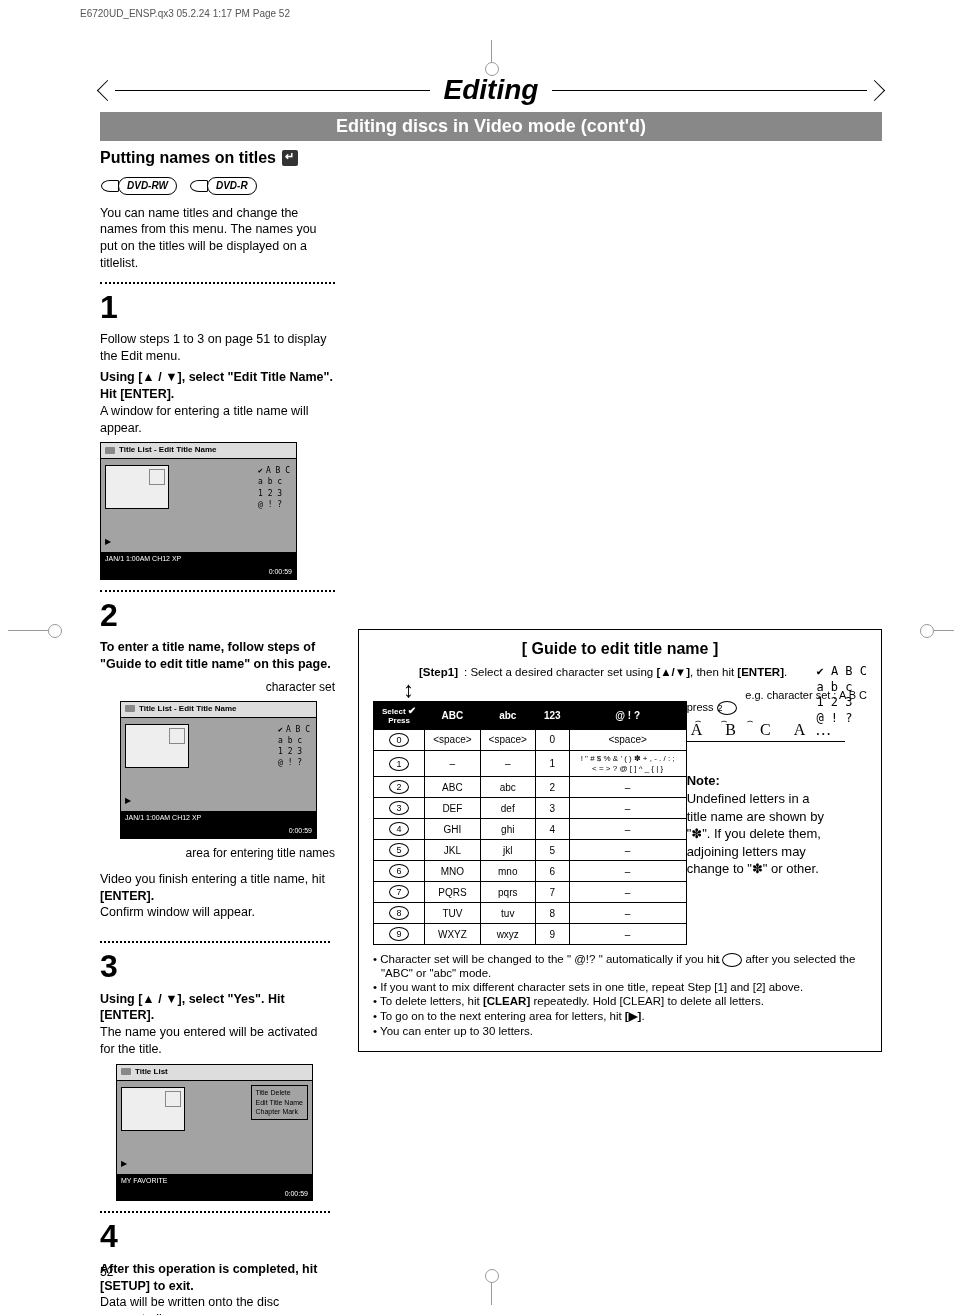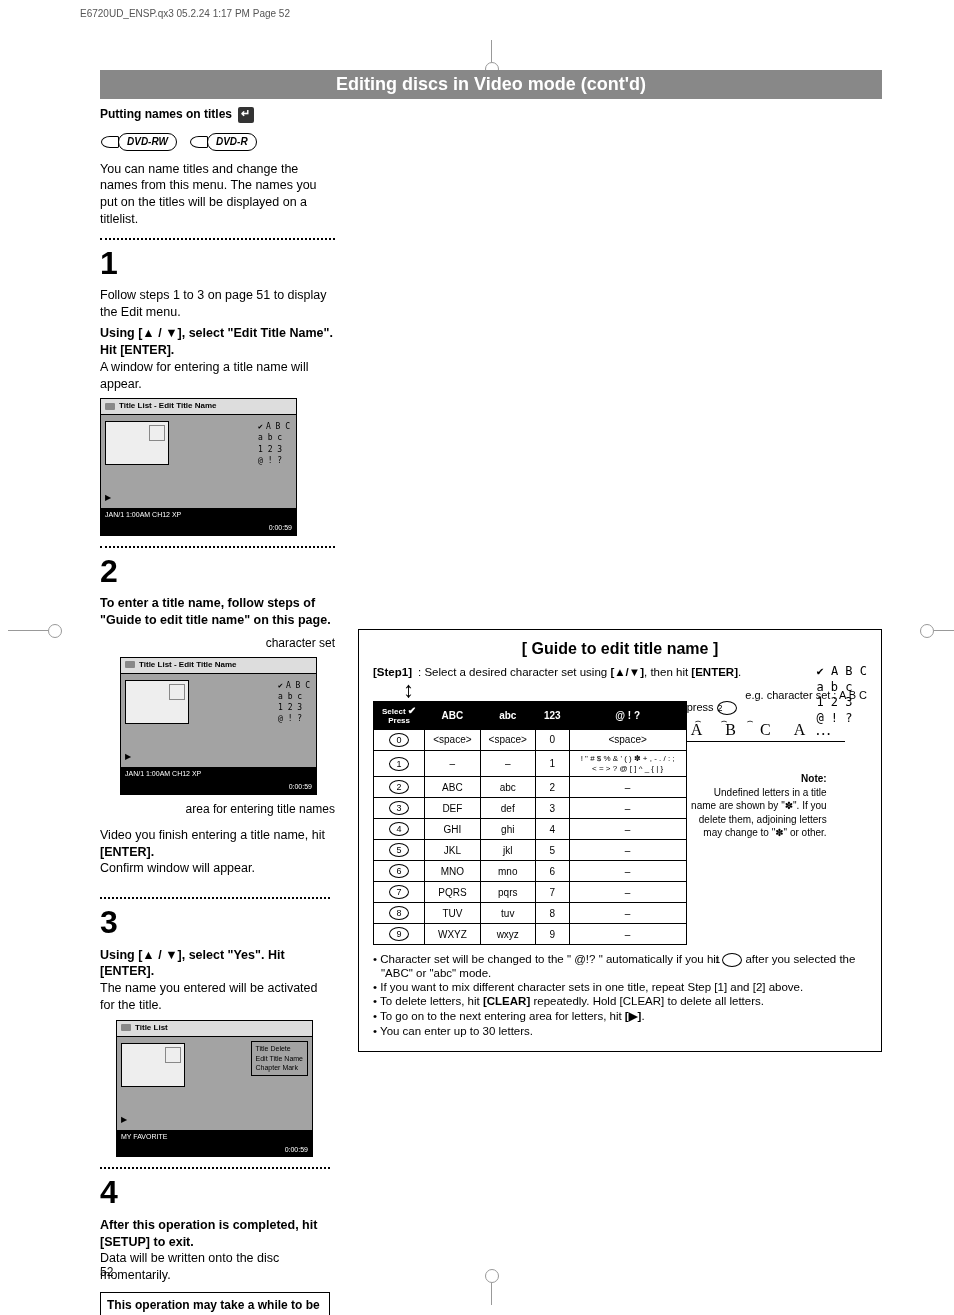--- a/index.html
+++ b/index.html
@@ -16,21 +16,21 @@
 
   .content { position: absolute; left: 100px; right: 100px; top: 70px; bottom: 40px; }
   .chapter-title { text-align: center; font-size: 28px; font-weight: bold; font-style: italic; }
   .chapter-rule { display:flex; align-items:center; margin: 4px 0 6px; }
   .chapter-rule .spike { width: 14px; height: 14px; transform: rotate(45deg); border:1px solid #000; }
   .chapter-rule .spike.left { border-right:none; border-top:none; }
   .chapter-rule .spike.right { border-left:none; border-bottom:none; }
   .chapter-rule .bar { flex:1; height:1px; background:#000; }
 
   .sub-bar { background:#888; color:#fff; font-weight:bold; text-align:center; padding:4px 0; font-size:18px; margin-bottom:8px; }
-  .section-title { font-weight:bold; font-size:12px; display:flex; gap:6px; margin: 4px 0 6px; }
+  .section-title { font-weight:bold; font-size:16px; display:flex; align-items:center; gap:6px; margin: 4px 0 6px; }
   .nav-icon { display:inline-block; width:16px; height:16px; background:#333; border-radius:2px; position:relative; }
   .nav-icon::after { content:"↵"; color:#fff; font-size:11px; position:absolute; top:0; left:3px; }
 
   .cols { display:flex; gap:20px;flex-direction:column; }
   .c1 { width: 235px; font-size:12.5px; line-height:1.35; }
   .c2 { width: 230px; font-size:12.5px; line-height:1.35; }
   .c3 { flex:1; font-size:12.5px; line-height:1.35; }
   .bignum { font-size:32px; font-weight:bold; margin: 2px 0 2px; }
   .dots { border-top: 2px dotted #000; margin:10px 0 0; }
   .bold { font-weight:bold; }
@@ -63,34 +63,34 @@
   .rbtn { width:17px; height:10px; border:1px solid #000; border-radius:50%; margin-top:1px; display:flex; align-items:center; justify-content:center; font-size:6px; }
   .dpad { position:relative; width:90px; height:70px; margin:4px auto; }
   .dpad .db { position:absolute; width:20px; height:14px; border:1px solid #000; border-radius:50%; display:flex; align-items:center; justify-content:center; font-size:7px; }
   .dpad .center { position:absolute; width:22px; height:22px; border:1px solid #000; border-radius:50%; left:34px; top:24px; }
   .side-num { position:absolute; font-size:28px; font-weight:bold; }
 
   
   .guide { border:1px solid #000; padding:10px 14px 12px; margin-top:14px; font-size:11.5px; }
   .guide h4 { text-align:center; font-size:16px; margin:0 0 8px; font-weight:bold; }
   .guide .step { display:flex; gap:6px; margin-bottom:4px; }
-  .guide .steplab { font-weight:bold; }
+  .guide .steplab { font-weight:bold;margin-left:46px; }
   .guide .darrow { font-size:22px; line-height:0.7; margin: 2px 0 6px 30px; }
   .guide .checkbox { border:0; font-family: monospace; font-size:12px; line-height:1.3; position:absolute; right:0; top:-2px; }
   .guide .checkbox .ck::before { content:"✔ "; }
   .guide .step1row { position:relative; }
 
   .tbl-wrap { display:flex; gap:0; align-items:flex-start; }
   table.char { border-collapse:collapse; font-size:10px; }
   table.char th, table.char td { border:1px solid #000; padding:3px 8px; text-align:center; }
   table.char thead th { background:#000; color:#fff; font-weight:bold; }
   table.char thead th.sel { position:relative; font-size:8px; line-height:1.1; }
   table.char thead th.sel .ck { font-size:10px; }
   .numkey { display:inline-block; border:1px solid #000; border-radius:50%; width:18px; height:12px; line-height:12px; font-size:9px; }
-  .side-note { font-size:10px; line-height:1.35; width:140px;text-align:right; }
+  .side-note { font-size:13px; line-height:1.35; width:140px; }
   .side-note .h { font-weight:bold; }
   .press-ex { font-size:11px; text-align:left; margin-bottom:4px; }
   .press-ex .numkey { vertical-align:middle; }
   .arcs { font-size:16px; letter-spacing:10px; font-family:serif; position:relative; border-bottom:1px solid #000; padding:0 4px 2px; }
   .arcs .ar { position:absolute; top:-6px; font-size:10px; letter-spacing:0; }
 
   .eg { text-align:right; font-weight:normal; font-size:11px; margin-top:-14px; }
   .bul { padding-left:0; margin:8px 0 0; font-size:11.5px; }
   .bul li { list-style:none; text-indent:-8px; padding-left:8px; margin:2px 0; }
   .bul li::before { content:"• "; }
@@ -100,20 +100,27 @@
 <body>
 
 <div class="page">
   <div class="print-header">E6720UD_ENSP.qx3  05.2.24 1:17 PM  Page 52</div>
   <div class="crop-top"></div>
   <div class="crop-bottom"></div>
   <div class="crop-left"></div>
   <div class="crop-right"></div>
 
   <div class="content">
+    <div class="chapter-rule">
+      <span class="spike left"></span>
+        <span class="bar"></span>
+      <span style="padding:0 14px" class="chapter-title">Editing</span>
+      <span class="bar"></span>
+        <span class="spike right"></span>
+    </div>
     <div class="sub-bar">Editing discs in Video mode (cont'd)</div>
 
     <div class="section-title">
       <span>Putting names on titles</span>
       <span class="nav-icon"></span>
     </div>
 
     <div class="cols">
 
       <div class="c1">

